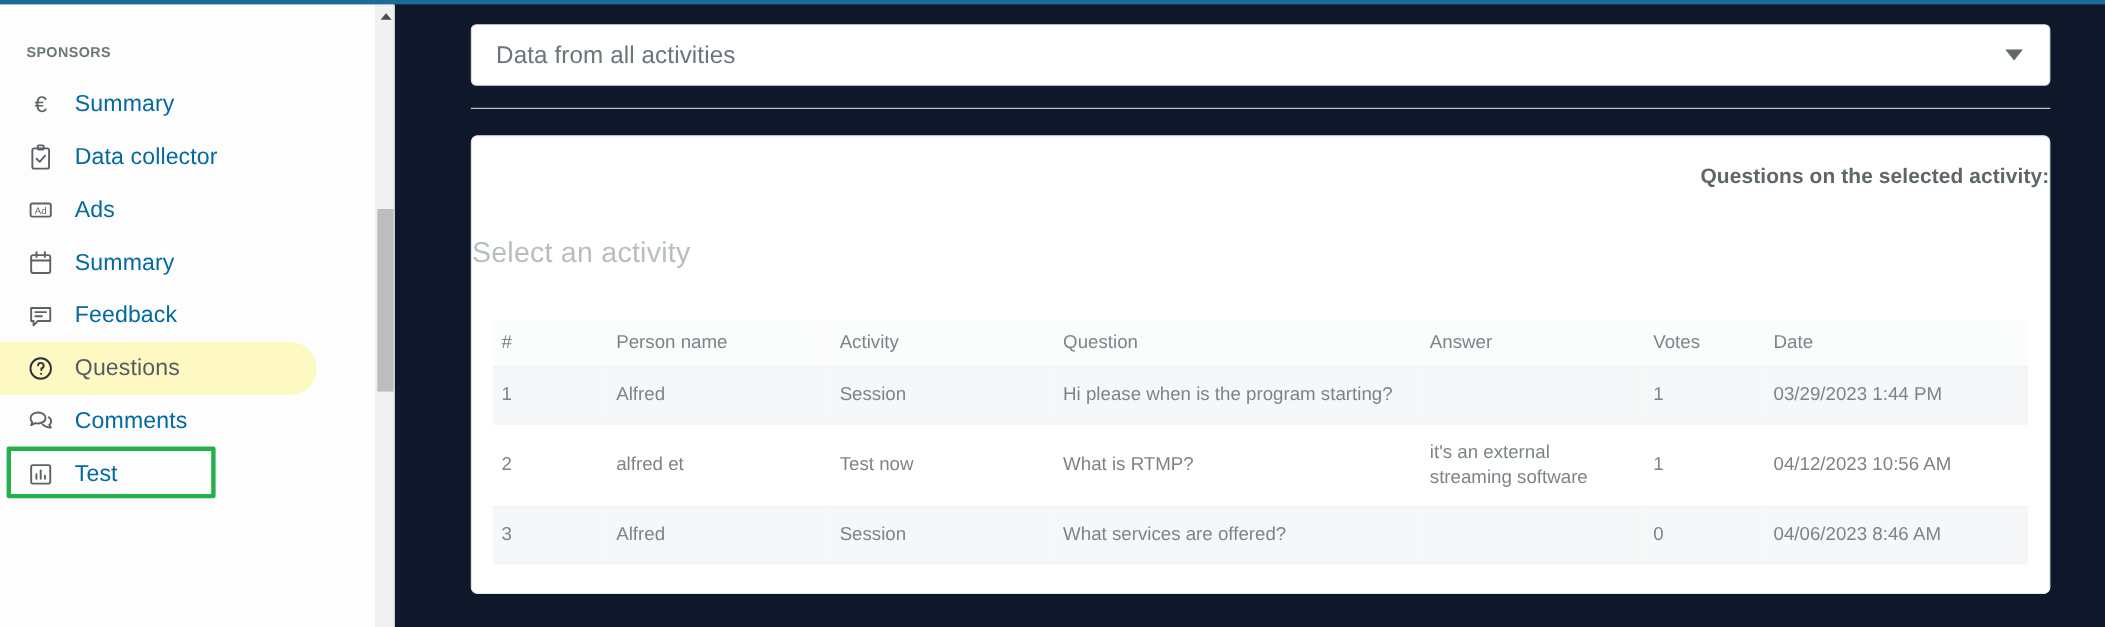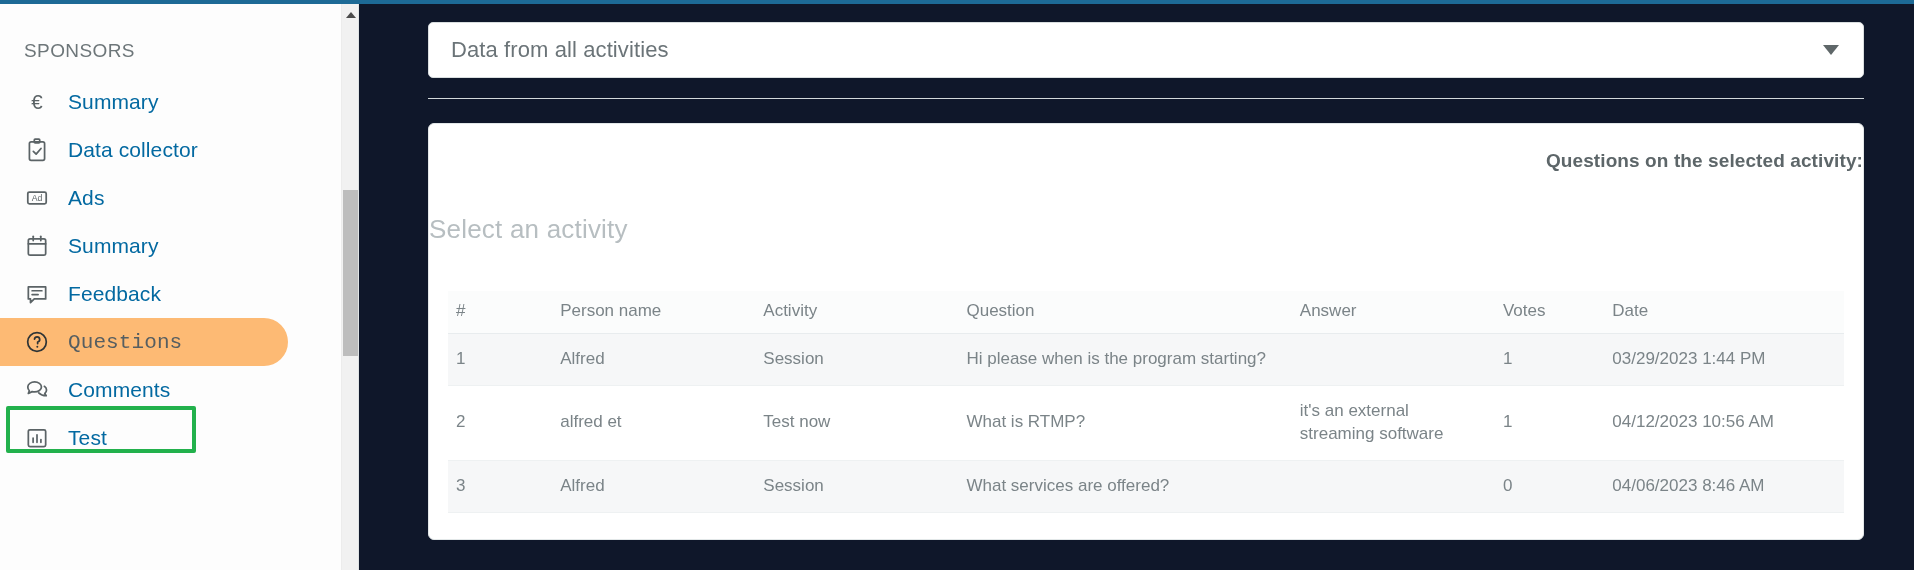--- a/index.html
+++ b/index.html
@@ -40,22 +40,22 @@
   .side-scroll {
     position: absolute;
     top: 4px; left: 0;
     width: 358px;
     height: 566px;
     overflow: hidden;
   }
   .side-inner { padding: 0; }
 
   .group-title {
-    font-size: 19px;
-    font-weight: normal;
+    font-size: 13px;
+    font-weight: bold;
     letter-spacing: 0.4px;
     color: #6d7679;
     padding-left: 24px;
     margin-top: 34px;
     margin-bottom: 16px;
   }
   .group-title.first { margin-top: 36px; }
 
   .nav-item {
     display: flex;
@@ -75,25 +75,24 @@
     color: #5b6366;
     margin-right: 16px;
   }
   .nav-item .ico svg { display: block; }
   .nav-label {
     font-size: 21px;
     color: #0369a1;
     letter-spacing: 0.1px;
   }
   .nav-item.active {
-    background: #fdba74;
+    background: #fef9c3;
     border-top-right-radius: 26px;
     border-bottom-right-radius: 26px;
     width: 288px;
-    font-family: Liberation Mono, monospace;
   }
   .nav-item.active .nav-label { color: #565e61; }
   .nav-item.active .ico { color: #2e3436; }
 
   
   .hl-box {
     position: absolute;
     left: 6px;
     top: 406px;
     width: 190px;

